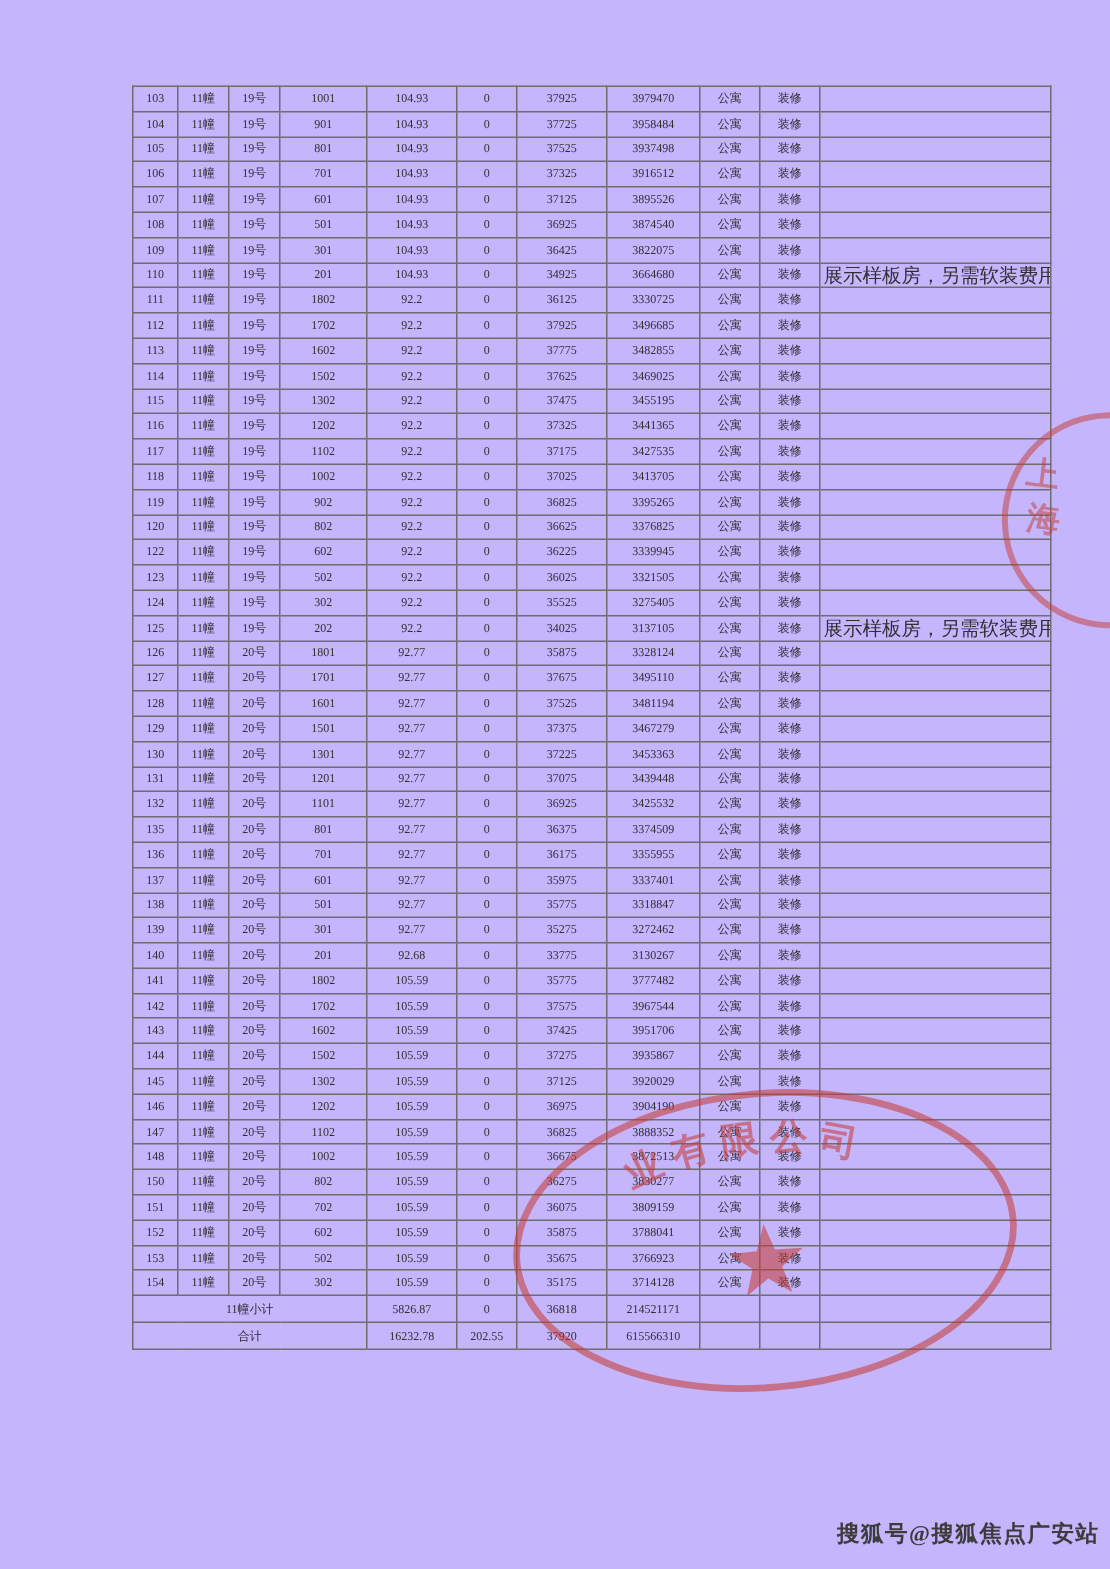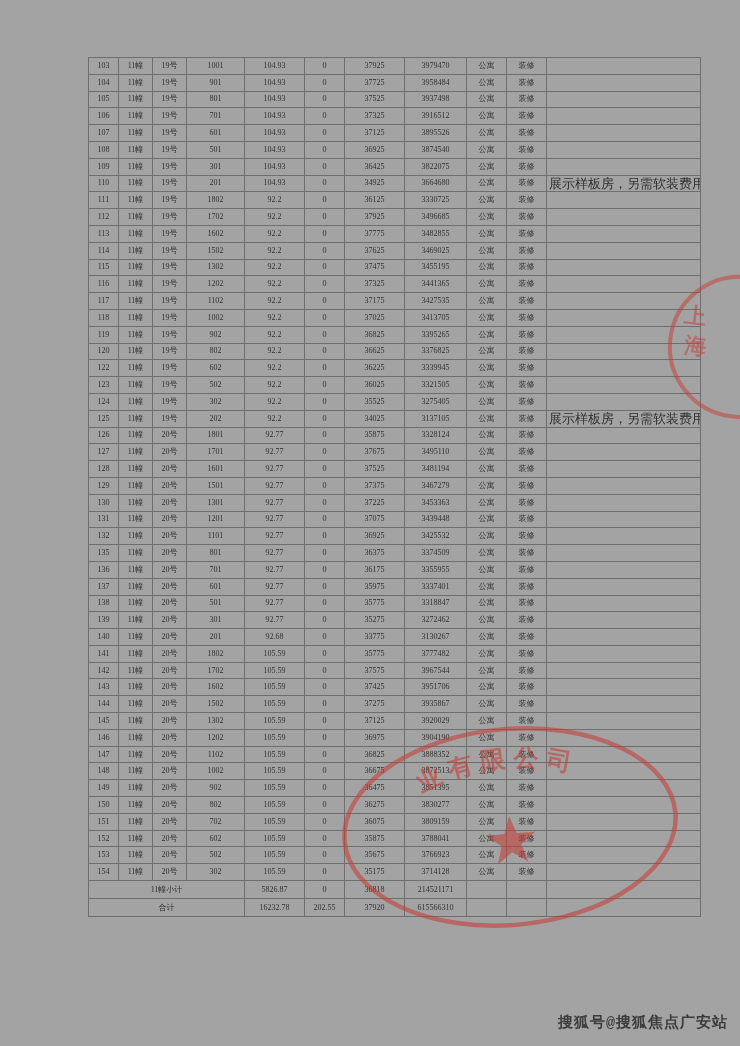--- a/index.html
+++ b/index.html
@@ -3,21 +3,21 @@
 <meta charset="utf-8">
 <style>
   html,body{margin:0;padding:0;}
   body{
     width:740px;height:1046px;
     background:#ffffff;
     position:relative;
     overflow:hidden;
     font-family:"Liberation Serif","DejaVu Serif",serif;
   }
-  .page{position:absolute;inset:0;background:#a3a3a3;}
+  .page{position:absolute;inset:0;background:#c4b5fd;}
   .table-wrap{position:absolute;left:88px;top:57px;}
   table{border-collapse:collapse;table-layout:fixed;width:612px;}
   td{
     border:1px solid #6e6e6e;
     text-align:center;
     vertical-align:middle;
     font-size:8px;
     line-height:1;
     color:#303030;
     padding:0 1px;
@@ -27,21 +27,21 @@
   tr{height:16.8px;}
   tr.sum-row{height:18px;padding-left:41px;}
   td.remark{text-align:center;font-size:13px;padding-left:2px;}
   
   .seal{position:absolute;pointer-events:none;}
   .seal-main{left:330px;top:712px;width:360px;height:230px;transform:rotate(-5deg);opacity:0.55;}
   .seal-edge{left:645px;top:265px;width:160px;height:160px;transform:rotate(7deg);opacity:0.5;}
   .seal text{font-family:"Liberation Serif",serif;font-weight:bold;}
   .watermark{
     position:absolute;left:558px;top:1013px;
-    font-family:Liberation Mono, monospace;
+    font-family:Liberation Serif, serif;
     font-size:15px;font-weight:600;color:#3c3c3c;letter-spacing:1px;
     white-space:nowrap;
   }
 </style>
 </head>
 <body>
 
 <div class="page">
 
   <div class="table-wrap">
@@ -613,33 +613,20 @@
             <td>1002</td>
             <td>105.59</td>
             <td>0</td>
             <td>36675</td>
             <td>3872513</td>
             <td>公寓</td>
             <td>装修</td>
             <td class="remark"></td>
           </tr>
           <tr>
-            <td>149</td>
-            <td>11幢</td>
-            <td>20号</td>
-            <td>902</td>
-            <td>105.59</td>
-            <td>0</td>
-            <td>36475</td>
-            <td>3851395</td>
-            <td>公寓</td>
-            <td>装修</td>
-            <td class="remark"></td>
-          </tr>
-          <tr>
             <td>150</td>
             <td>11幢</td>
             <td>20号</td>
             <td>802</td>
             <td>105.59</td>
             <td>0</td>
             <td>36275</td>
             <td>3830277</td>
             <td>公寓</td>
             <td>装修</td>

